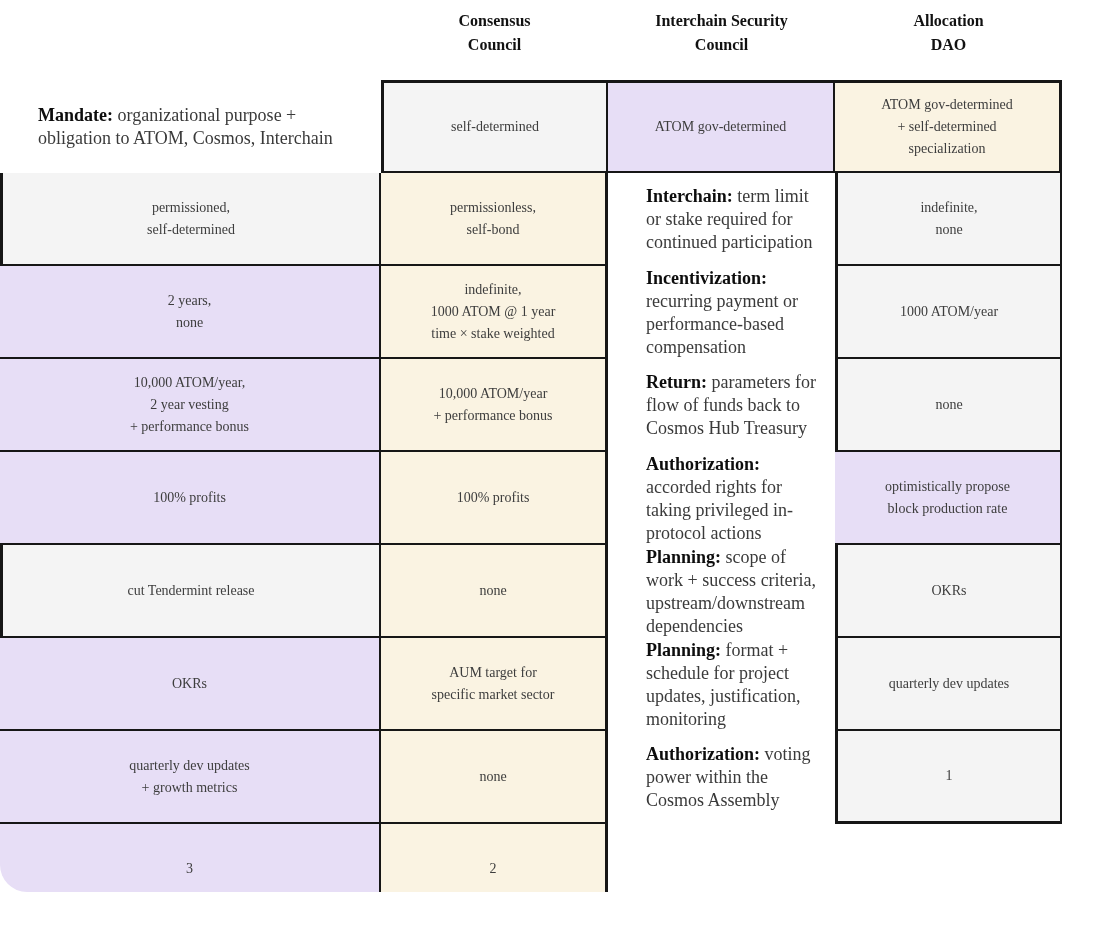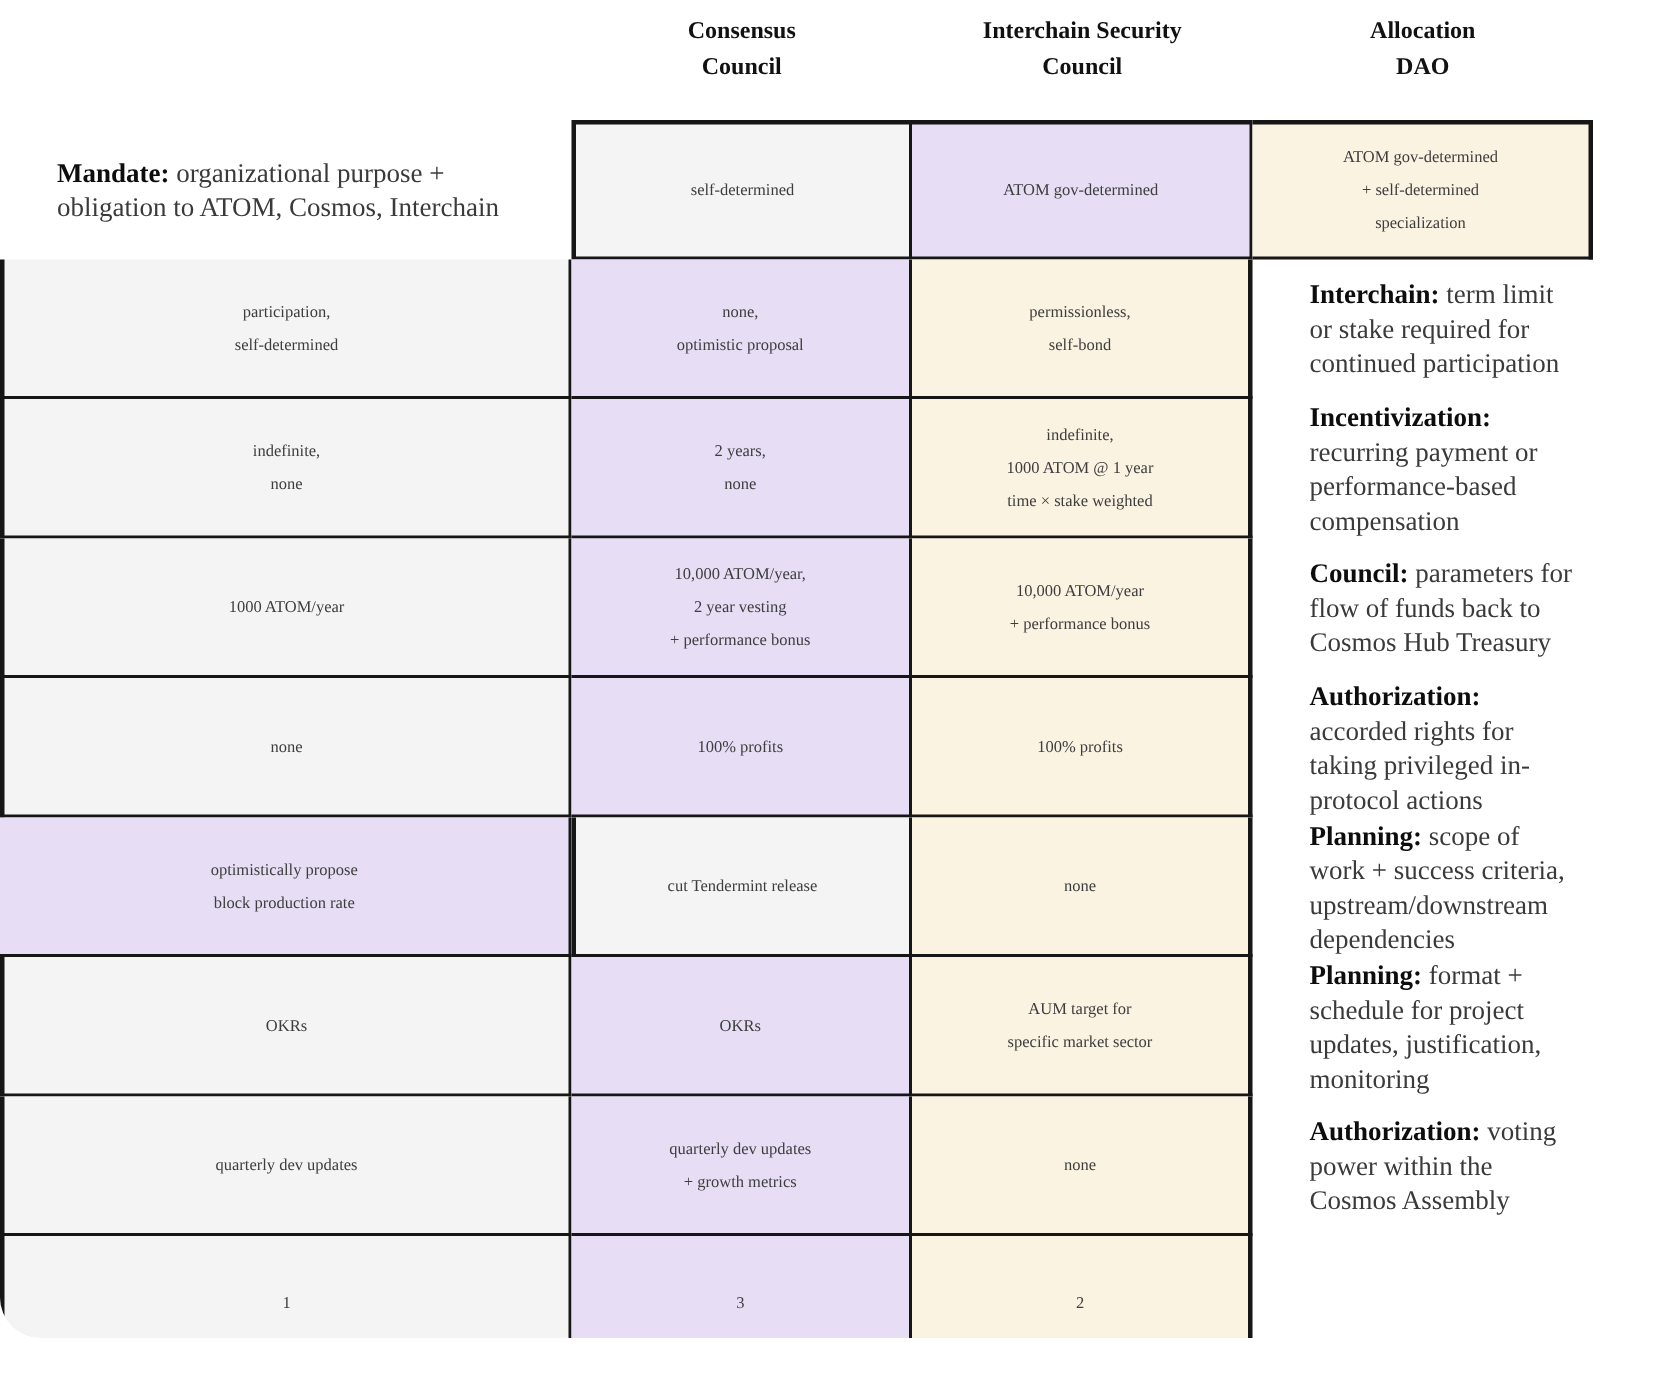--- a/index.html
+++ b/index.html
@@ -45,21 +45,21 @@
     color: #3a3a3a;
   }
   .rowlabel b { color: #0d0d0d; font-weight: bold; }
   
   .cell {
     display: flex;
     align-items: center;
     justify-content: center;
     text-align: center;
     box-sizing: border-box;
-    font-size: 11px;
+    font-size: 14px;
     line-height: 22px;
     color: #3d3d3d;
     white-space: pre-line;
     padding: 4px 8px;
     border-right: 2px solid var(--border, #161616);
     border-bottom: 2px solid var(--border, #161616);
   }
   .cell.col0 { background: var(--col0-bg, #f4f4f4); border-left: 3px solid var(--border, #161616); }
   .cell.col1 { background: var(--col1-bg, #e7def6); }
   .cell.col2 { background: var(--col2-bg, #faf3e2); border-right: 3px solid var(--border, #161616); }
@@ -82,24 +82,22 @@
 
     <div class="rowlabel">
         <span><b>Mandate:</b> <span>organizational purpose + obligation to ATOM, Cosmos, Interchain</span></span>
       </div>
     <div class="cell col0 rtop">self-determined</div>
     <div class="cell col1 rtop">ATOM gov-determined</div>
     <div class="cell col2 rtop">ATOM gov-determined
 + self-determined
 specialization</div>
 
-    <div class="cell col0">participation,
+    <div class="cell col0">permissioned,
 self-determined</div>
-    <div class="cell col1">none,
-optimistic proposal</div>
     <div class="cell col2">permissionless,
 self-bond</div>
 
     <div class="rowlabel">
         <span><b>Interchain:</b> <span>term limit or stake required for continued participation</span></span>
       </div>
     <div class="cell col0">indefinite,
 none</div>
     <div class="cell col1">2 years,
 none</div>
@@ -111,21 +109,21 @@
         <span><b>Incentivization:</b> <span>recurring payment or performance-based compensation</span></span>
       </div>
     <div class="cell col0">1000 ATOM/year</div>
     <div class="cell col1">10,000 ATOM/year,
 2 year vesting
 + performance bonus</div>
     <div class="cell col2">10,000 ATOM/year
 + performance bonus</div>
 
     <div class="rowlabel">
-        <span><b>Council:</b> <span>parameters for flow of funds back to Cosmos Hub Treasury</span></span>
+        <span><b>Return:</b> <span>parameters for flow of funds back to Cosmos Hub Treasury</span></span>
       </div>
     <div class="cell col0">none</div>
     <div class="cell col1">100% profits</div>
     <div class="cell col2">100% profits</div>
 
     <div class="rowlabel">
         <span><b>Authorization:</b> <span>accorded rights for taking privileged in-protocol actions</span></span>
       </div>
     <div class="cell col1">optimistically propose
 block production rate</div>

